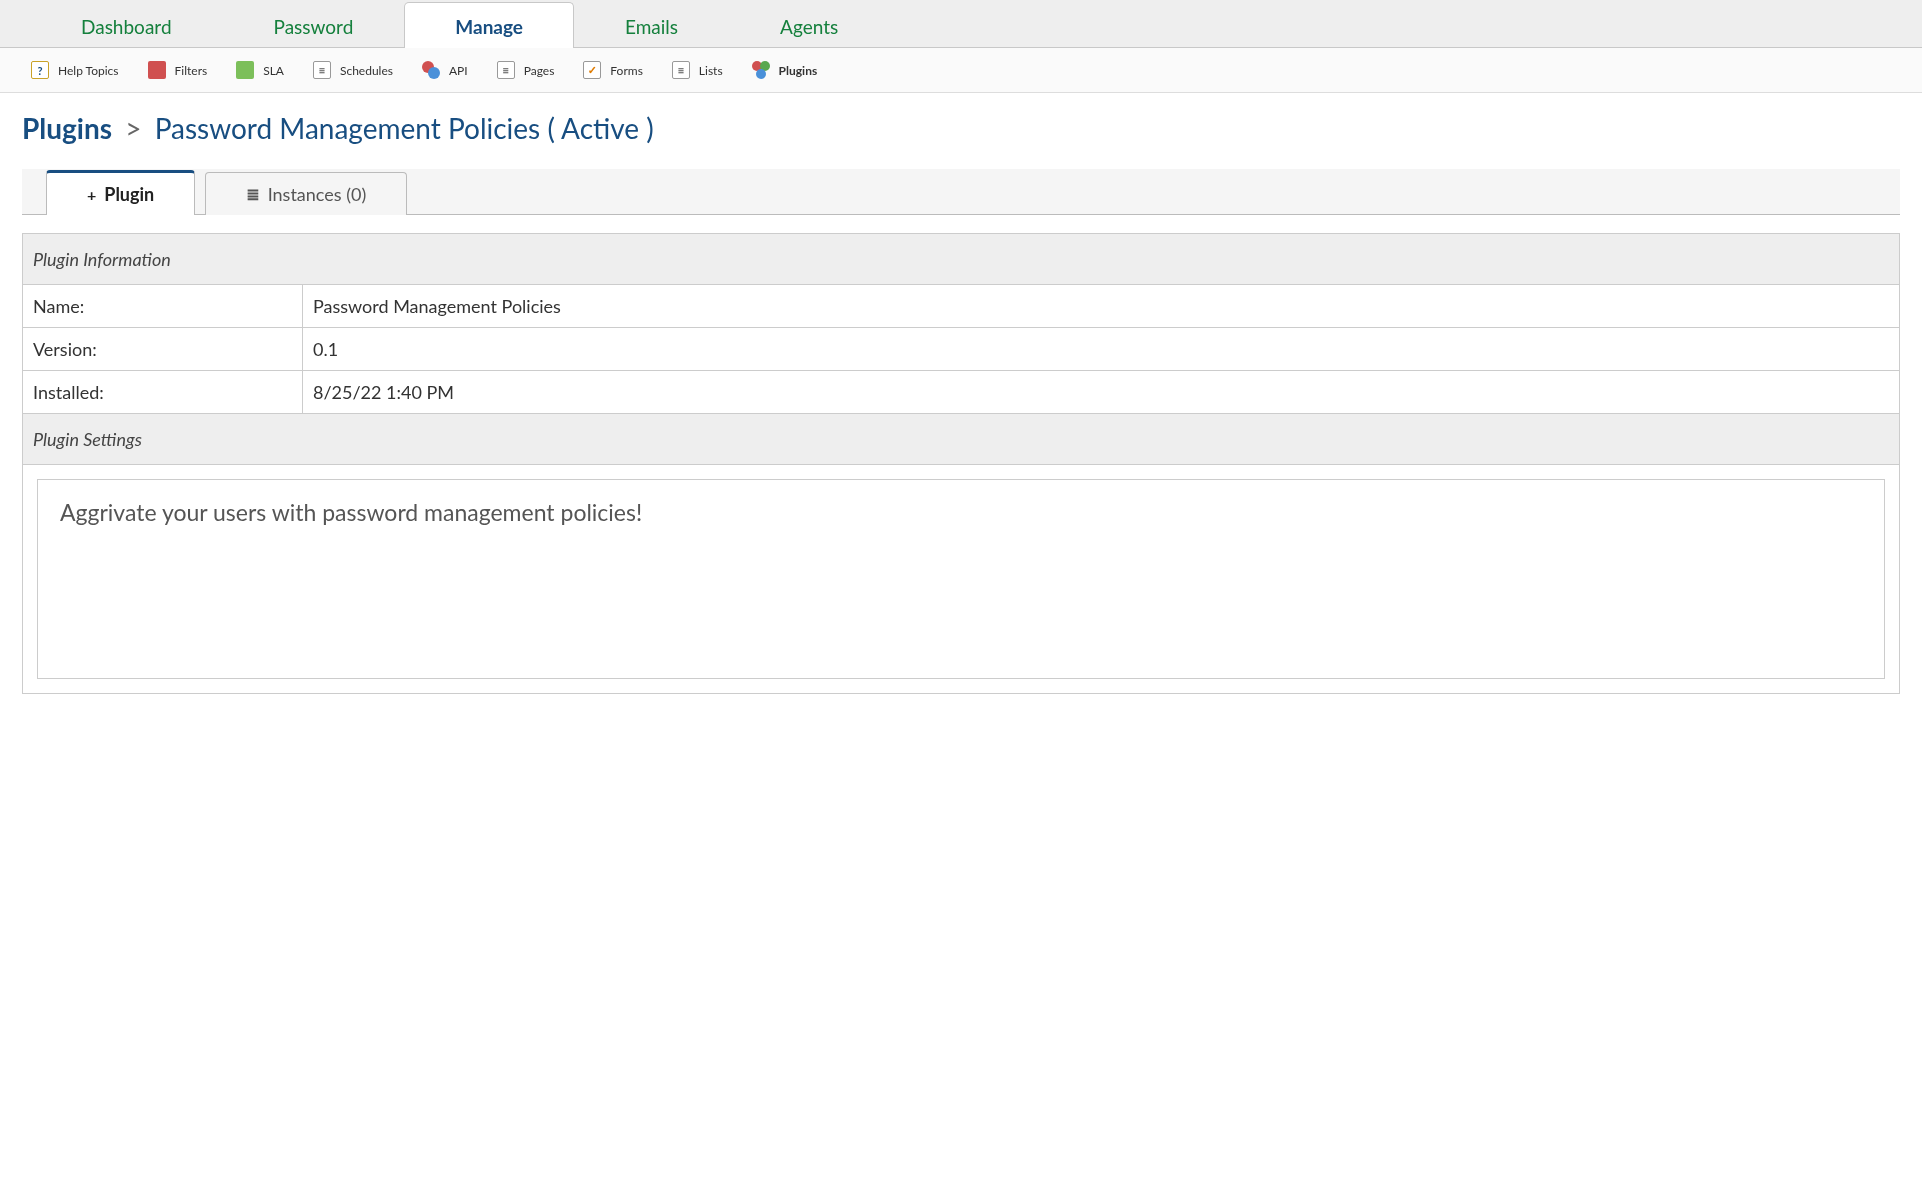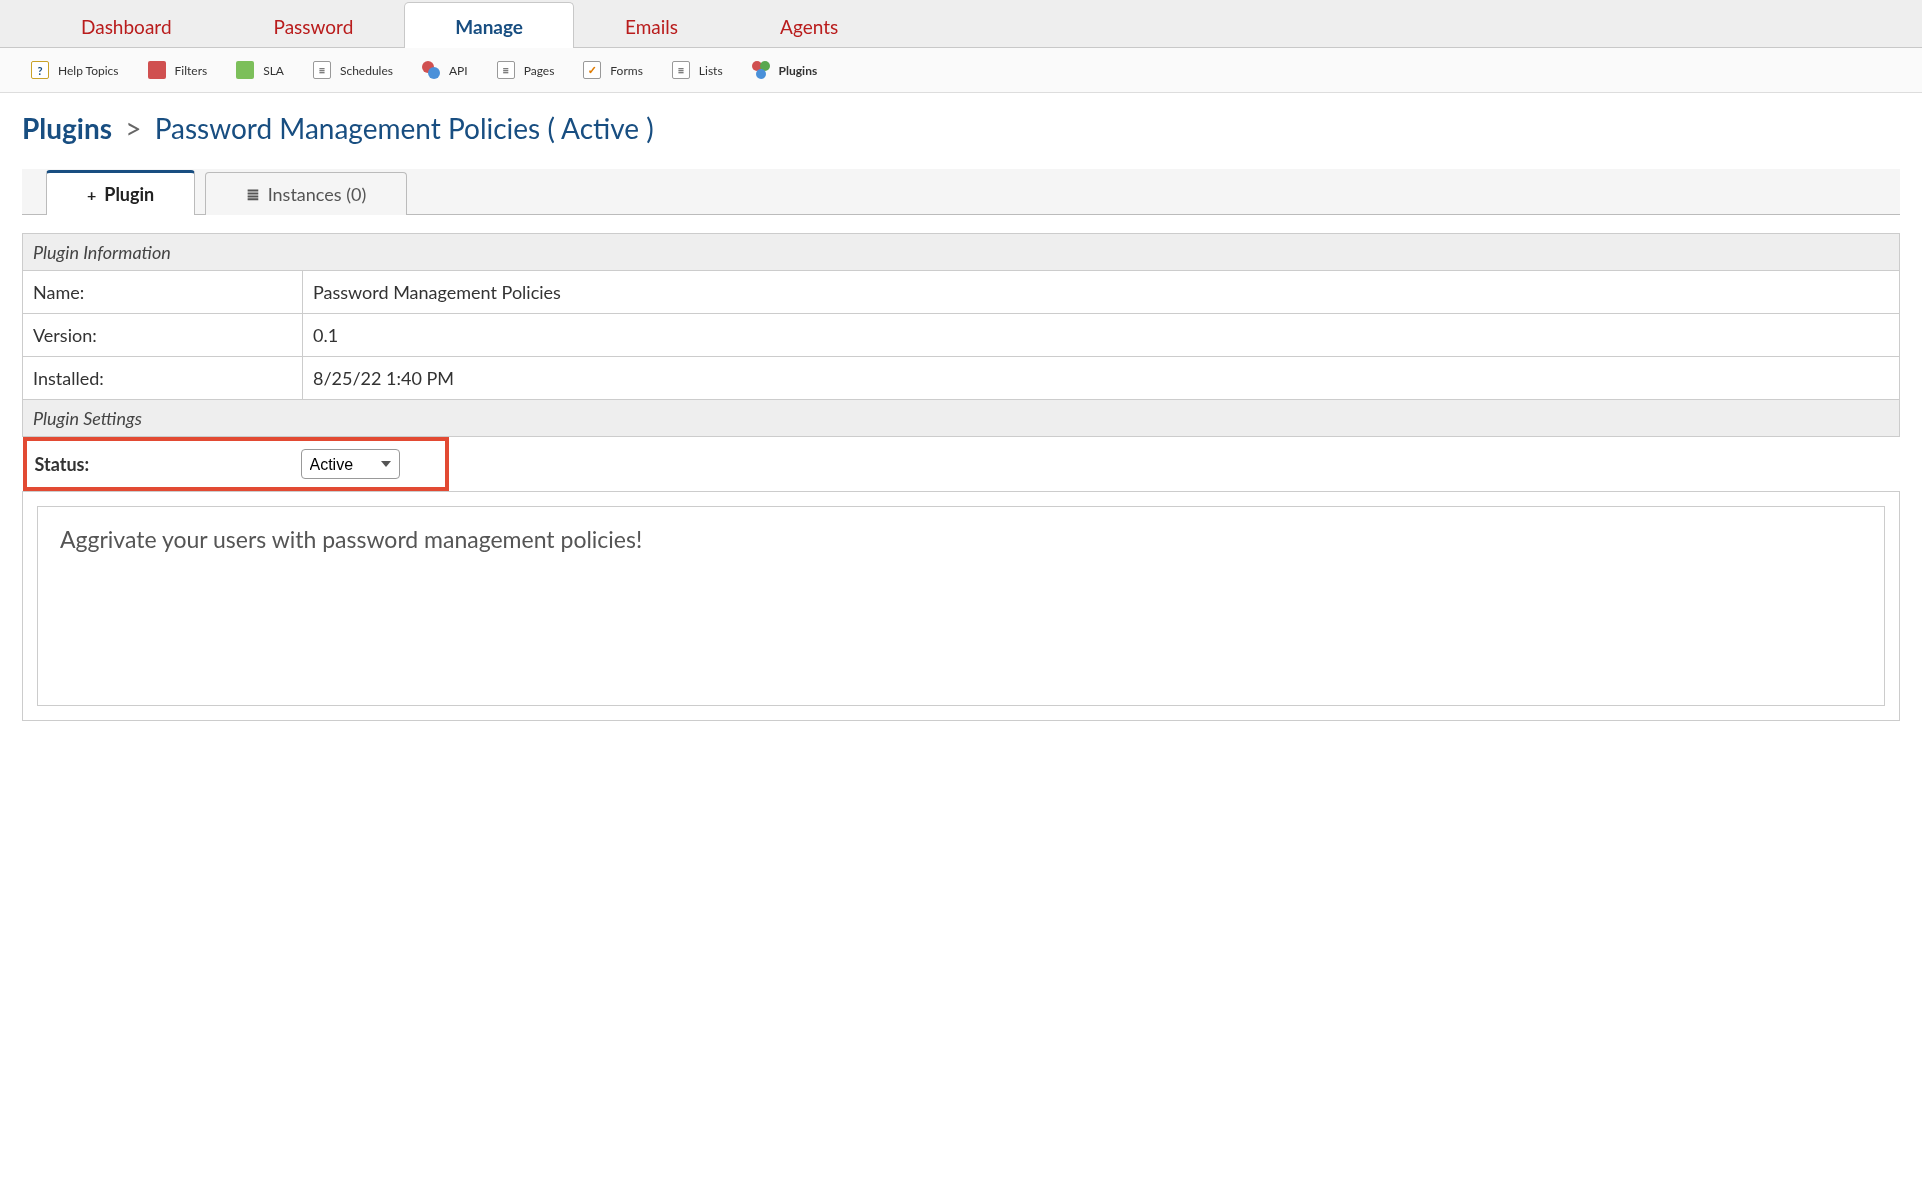--- a/index.html
+++ b/index.html
@@ -15,21 +15,21 @@
       display: flex;
       align-items: flex-end;
       background: #eee;
       border-bottom: 1px solid #c8c8c8;
       padding: 0 30px;
       height: 48px;
       gap: 0;
     }
     .top-nav .tab {
       padding: 12px 50px 10px 50px;
-      color: #b91c1c;
+      color: #15803d;
       font-size: 19px;
       cursor: pointer;
       border: 1px solid transparent;
       border-bottom: none;
       border-top-left-radius: 5px;
       border-top-right-radius: 5px;
       white-space: nowrap;
       position: relative;
       top: 1px;
     }
@@ -137,21 +137,21 @@
     table.form {
       width:100%;
       border-collapse:collapse;
       margin-top:18px;
     }
     table.form th.section {
       text-align:left;
       font-style:italic;
       font-weight:400;
       background:#eee;
-      padding:7px 10px;
+      padding:14px 10px;
       border:1px solid #ccc;
       font-size:18px;
       color:#444;
     }
     table.form th.section .strong { font-weight:700; font-style:italic; }
     table.form td {
       border:1px solid #ccc;
       padding:10px 10px;
       font-size:18px;
       vertical-align:middle;
@@ -335,30 +335,20 @@
     </tr>
     <tr>
       <td class="label">Installed:</td>
       <td class="val">8/25/22 1:40 PM</td>
     </tr>
 
     <tr>
           <th class="section" colspan="2">Plugin Settings</th>
         </tr>
 
-    <tr class="highlight-wrap">
-      <td colspan="2">
-        <div class="highlight-box">
-          <span class="lbl">Status:</span>
-          <span class="select-wrap">
-            <select id="status-select"><option>Active</option><option>Disabled</option></select>
-          </span>
-        </div>
-      </td>
-    </tr>
 
 
     <tr>
       <td colspan="2" class="notes-cell">
         <div class="notes-box">Aggrivate your users with password management policies!</div>
       </td>
     </tr>
   </tbody>
     </table>
 

